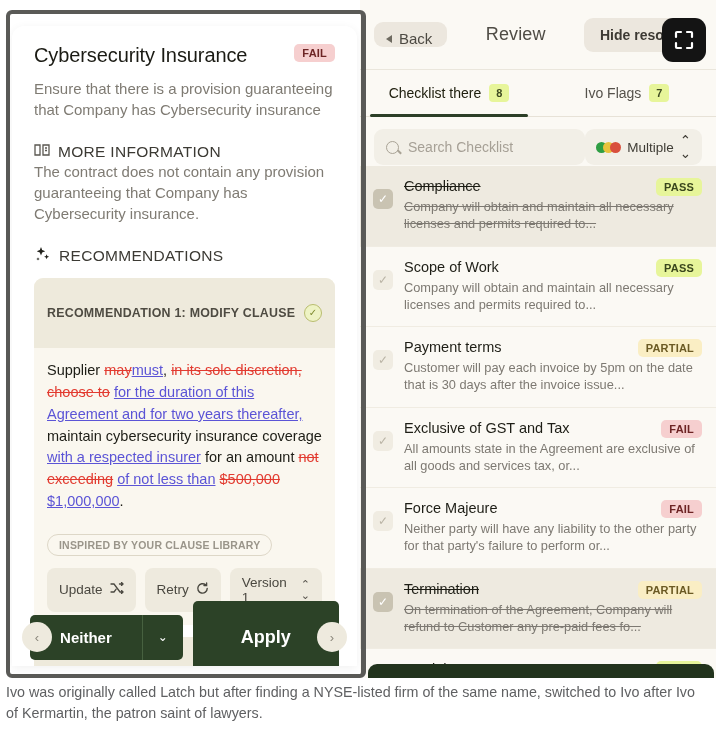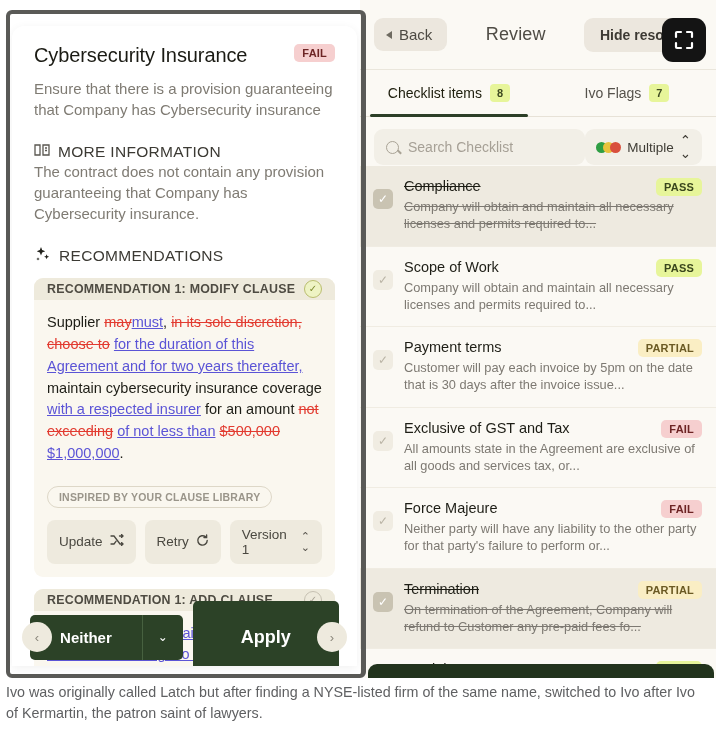--- a/index.html
+++ b/index.html
@@ -15,21 +15,21 @@
   .review-panel {
     position: absolute; left: 360px; top: 0; width: 356px; height: 678px;
     background: #fbf9f4; overflow: hidden;
   }
   .rv-header {
     height: 70px; display: flex; align-items: center; justify-content: space-between;
     padding: 0 14px; border-bottom: 1px solid #eae6dc; background:#fbf9f4;
   }
   .btn-back {
     display:flex; align-items:center; gap:7px;
-    background:#ece7de; border-radius: 9px; padding: 8px 15px 8px 12px;
+    background:#ece7de; border-radius: 9px; padding: 8px 15px 0 12px;
     font-size: 15px; color:#4d4a43; cursor:pointer; border:none;
   }
   .chev-l { width:0;height:0; border-top:4.5px solid transparent; border-bottom:4.5px solid transparent; border-right:6px solid #6e6a60; }
   .rv-title { font-size: 18px; color:#4f4c45; font-weight: 400; letter-spacing:.1px; }
   .btn-hide {
     background:#ece7de; border-radius: 9px; padding: 9px 16px;
     font-size: 14px; font-weight: 700; color:#3d3a34; white-space: nowrap;
     overflow: hidden; max-width: 118px; cursor:pointer; border:none;
   }
 
@@ -116,21 +116,21 @@
   .dc-titlerow { display:flex; align-items:flex-start; justify-content:space-between; gap:10px; }
   .dc-title { font-size:20px; color:#1b1b14; font-weight:400; letter-spacing:-.1px; }
   .dc-sub { font-size:15px; color:#7f7b73; line-height:1.42; margin-top:11px; }
   .dc-sec { display:flex; align-items:center; gap:8px; margin-top:22px; }
   .dc-sec-label { font-size:15.5px; color:#3c3a34; letter-spacing:.3px; }
   .dc-body { font-size:15px; color:#7f7b73; line-height:1.42; }
 
   
   .rec { margin-top:12px; border-radius:9px; overflow:hidden; background:#faf7ef; }
   .rec-head {
-    background:#eeeadc; padding:2px 13px; display:flex; align-items:center; justify-content:space-between;
+    background:#eeeadc; padding:26px 13px; display:flex; align-items:center; justify-content:space-between;
   }
   .rec-head-label { font-size:12.4px; font-weight:700; color:#4e4b42; letter-spacing:.25px; }
   .tick { width:18px; height:18px; border-radius:50%; border:1.5px solid #b9bd6f; display:flex; align-items:center; justify-content:center; color:#7e8a2e; font-size:10px; line-height:1; background:#eef3c4;}
   .tick.plain { border-color:#c6c1b2; color:#a7a294; background:transparent; }
   .rec-text { padding:12px 13px 11px; font-size:14.5px; line-height:1.5; color:#1d1d16; }
   .del { color:#e23b30; text-decoration: line-through; }
   .ins { color:#5b54d6; text-decoration: underline; }
   .chip {
     display:inline-block; margin: 10px 13px 0; border:1px solid #ddd7c7; border-radius:20px;
     padding:4px 11px; font-size:10.5px; font-weight:700; color:#9a958a; letter-spacing:.2px;
@@ -176,21 +176,21 @@
       <button class="btn-back">
         <span class="chev-l"></span>
         <span>Back</span>
       </button>
       <div class="rv-title">Review</div>
       <button class="btn-hide">Hide resolved</button>
     </div>
 
     <div class="rv-tabs">
       <div class="rv-tab active">
-        <span>Checklist items</span>
+        <span>Checklist there</span>
         <span class="tab-count">8</span>
       </div>
       <div class="rv-tab">
         <span>Ivo Flags</span>
         <span class="tab-count">7</span>
       </div>
     </div>
 
     <div class="rv-searchrow">
       <div class="searchbox">

